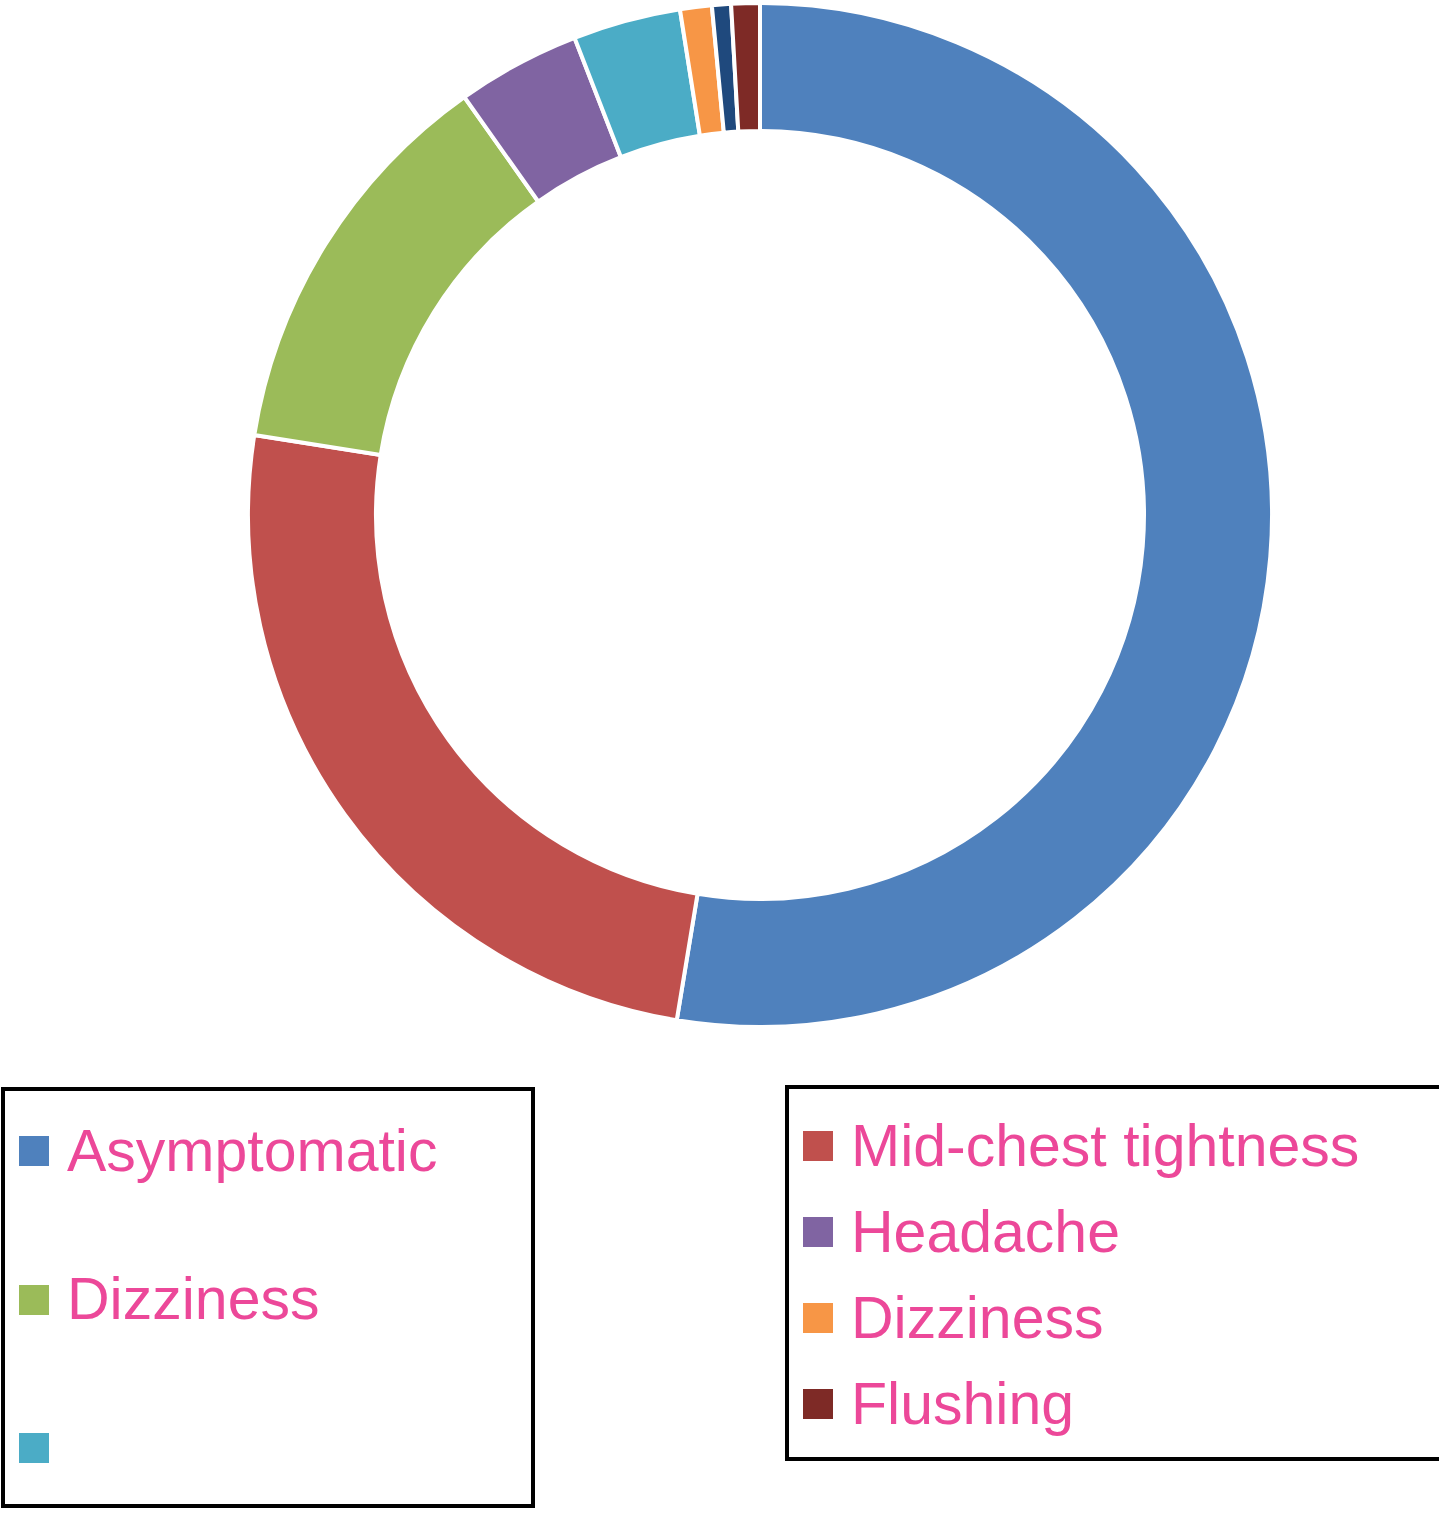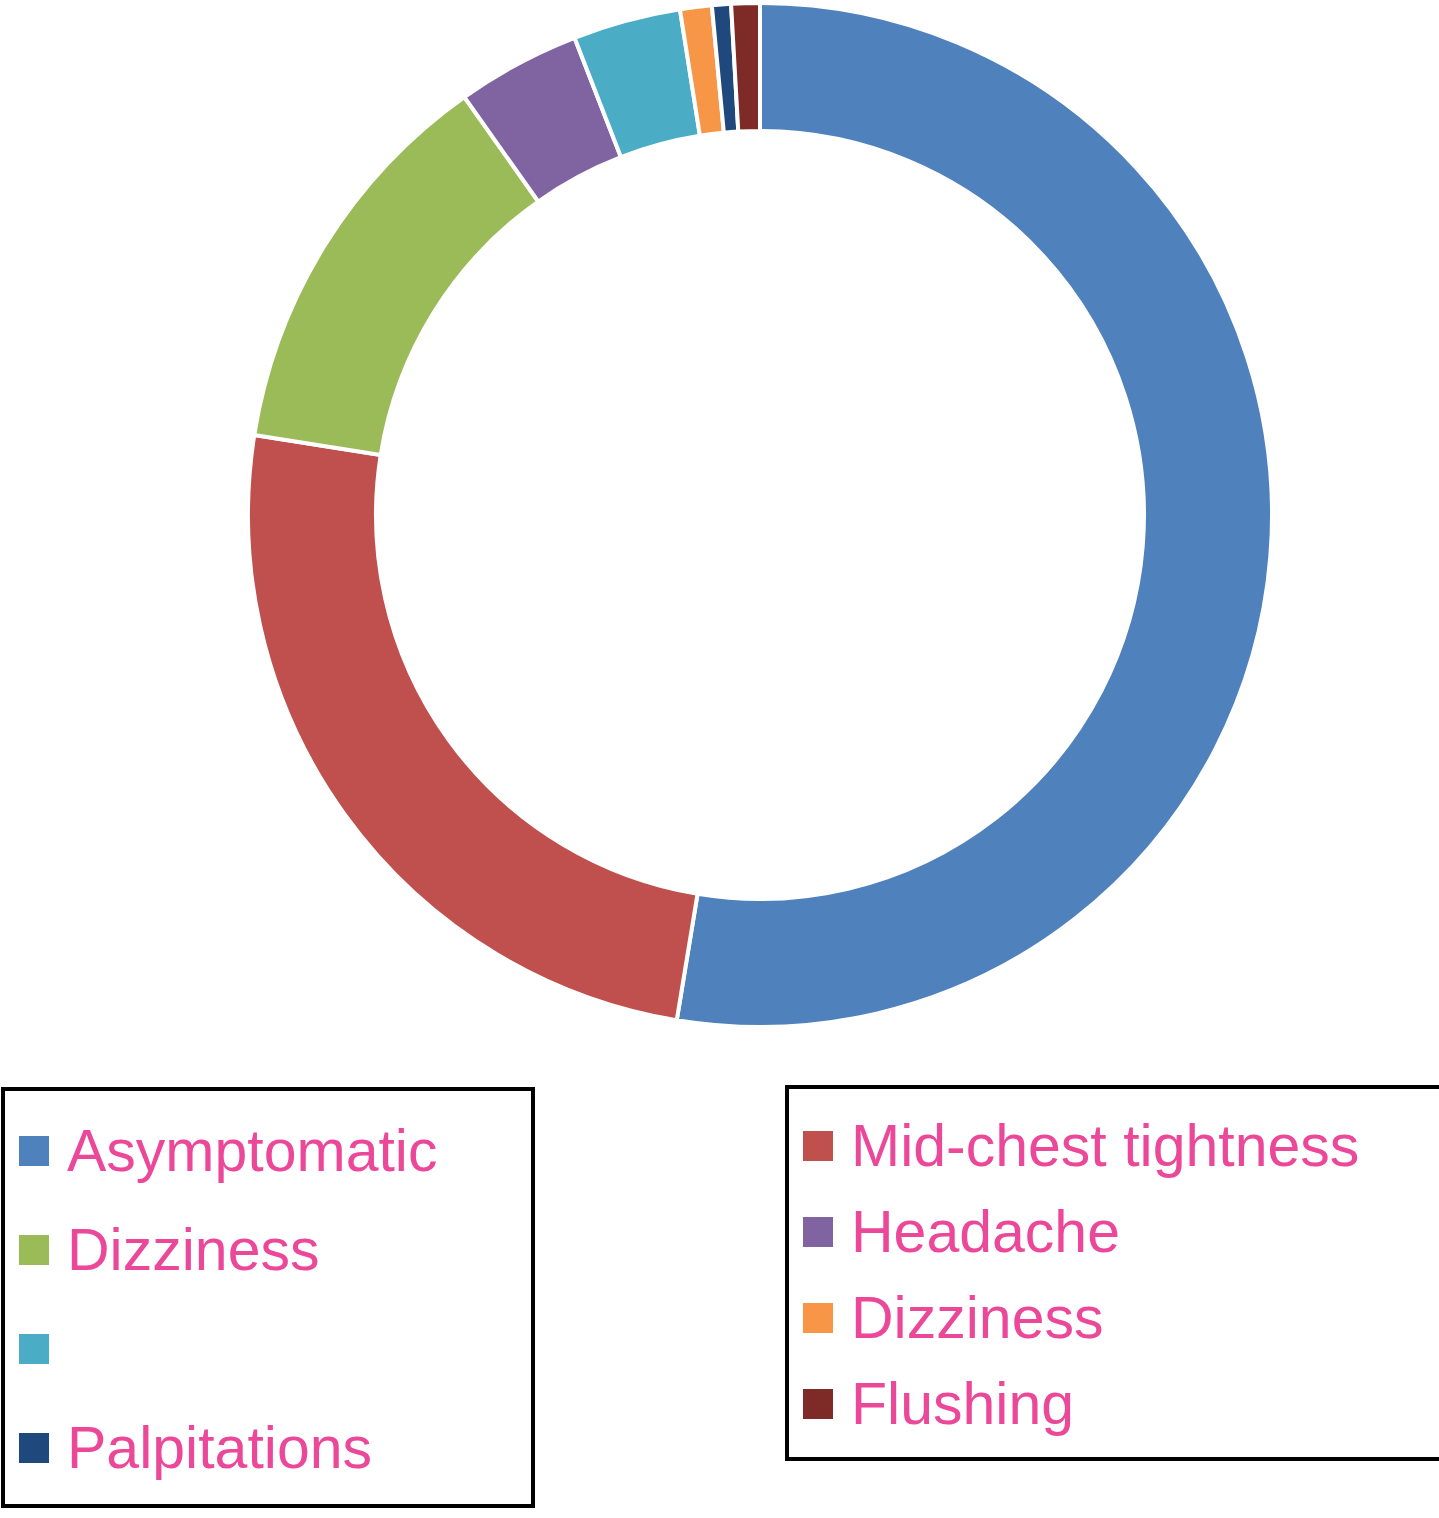--- a/index.html
+++ b/index.html
@@ -83,24 +83,20 @@
       <span class="swatch" style="background: rgb(79, 129, 189);"></span>
       <span class="legend-label">Asymptomatic</span>
     </div>
     <div class="legend-item">
       <span class="swatch" style="background: rgb(155, 187, 89);"></span>
       <span class="legend-label">Dizziness</span>
     </div>
     <div class="legend-item">
       <span class="swatch" style="background: rgb(75, 172, 198);"></span>
     </div>
-    <div class="legend-item">
-      <span class="swatch" style="background: rgb(31, 73, 125);"></span>
-      <span class="legend-label">Palpitations</span>
-    </div>
   </div>
 
 <div class="legend-box" id="legend-box-right">
     <div class="legend-item">
       <span class="swatch" style="background: rgb(192, 80, 77);"></span>
       <span class="legend-label">Mid-chest tightness</span>
     </div>
     <div class="legend-item">
       <span class="swatch" style="background: rgb(128, 100, 162);"></span>
       <span class="legend-label">Headache</span>

